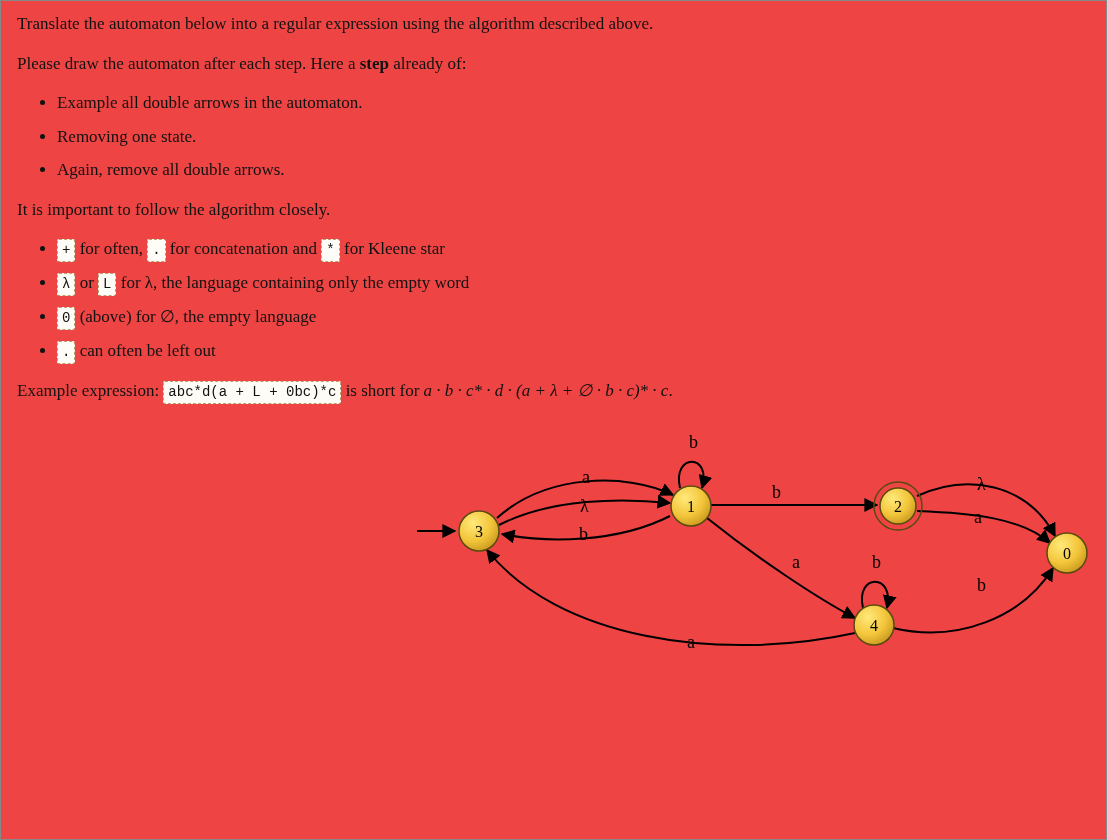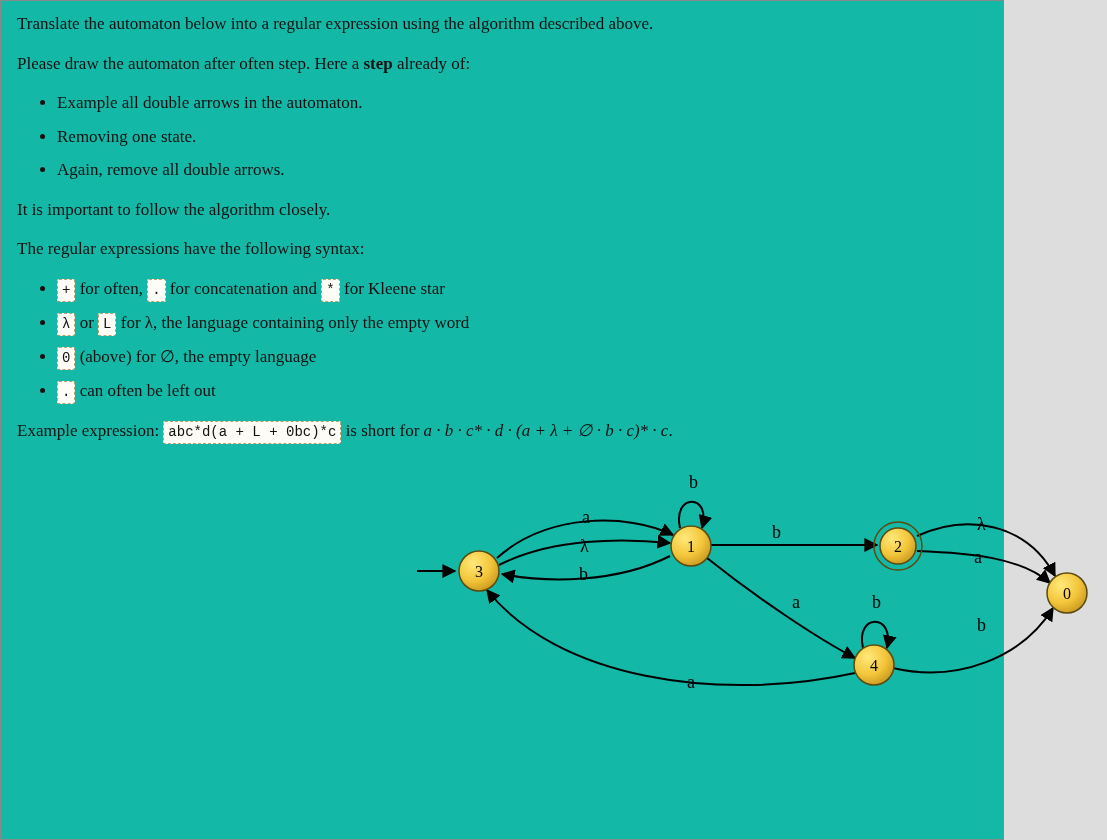--- a/index.html
+++ b/index.html
@@ -1,22 +1,22 @@
 <!DOCTYPE html>
 <html><head>
 <meta charset="utf-8">
 <style>
   html, body {
     margin: 0;
     padding: 0;
     background: #dddddd;
   }
   .page {
-    background: #14b8a6;
-    width: 1004px;
+    background: #ef4444;
+    width: 1107px;
     min-height: 840px;
     box-sizing: border-box;
     border: 1px solid #888;
     position: relative;
   }
   .content {
     padding: 10px 16px 0 16px;
     font-family: "Times New Roman", Times, serif;
     font-size: 17px;
     color: #111;
@@ -47,31 +47,30 @@
   .diagram-wrap svg { position: absolute; left: 0; top: 0; }
 </style>
 </head>
 <body>
 
 <div class="page">
   <div class="content">
 
     <p>Translate the automaton below into a regular expression using the algorithm described above.</p>
     <p>
-      <span>Please draw the automaton after often step. Here a </span><span class="bold">step</span><span> already of:</span>
+      <span>Please draw the automaton after each step. Here a </span><span class="bold">step</span><span> already of:</span>
     </p>
 
     <ul>
       <li>Example all double arrows in the automaton.</li>
       <li>Removing one state.</li>
       <li>Again, remove all double arrows.</li>
     </ul>
 
     <p>It is important to follow the algorithm closely.</p>
-    <p>The regular expressions have the following syntax:</p>
 
     <ul>
       <li>
         <span class="kbd">+</span><span> for often, </span><span class="kbd">.</span><span> for concatenation and </span><span class="kbd">*</span><span> for Kleene star</span>
       </li>
       <li>
         <span class="kbd">λ</span><span> or </span><span class="kbd">L</span><span> for λ, the language containing only the empty word</span>
       </li>
       <li>
         <span class="kbd">0</span><span> (above) for ∅, the empty language</span>

